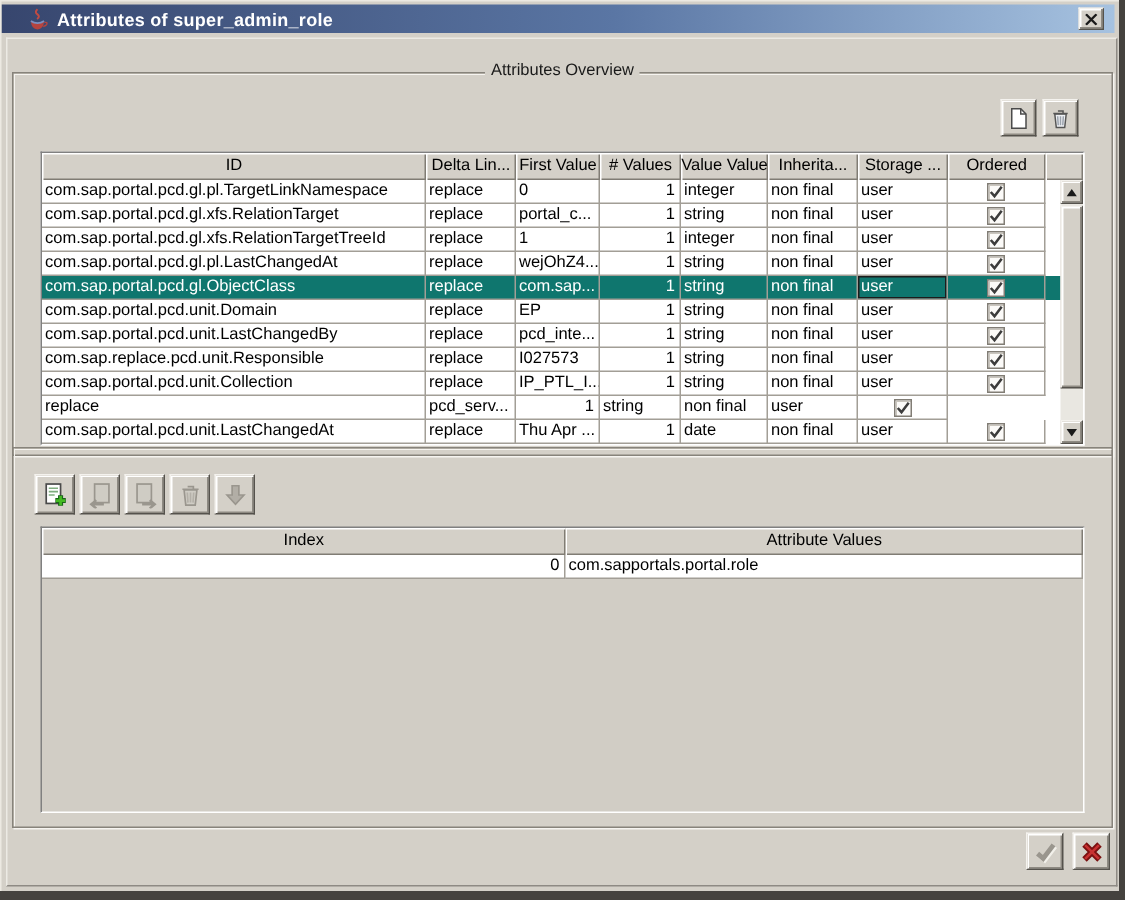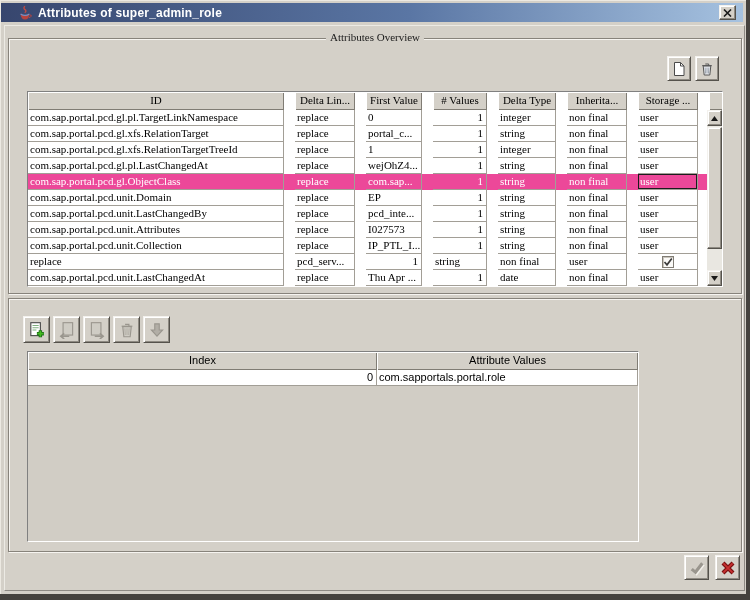--- a/index.html
+++ b/index.html
@@ -24,50 +24,50 @@
     display:flex; align-items:center; justify-content:center; cursor:default; }
 
   .content-frame { position:absolute; left:4px; top:25px; width:741px; height:566px;
     border:1px solid; border-color:#eceae4 #8e8a84 #8e8a84 #eceae4; }
 
   
   .group { position:absolute; border:1px solid #87837b;
     box-shadow:inset 1px 1px 0 #f6f4f0, 1px 1px 0 #f6f4f0; }
   .group-title { position:absolute; top:-8px; left:50%; transform:translateX(-50%);
     background:#d4d0c8; padding:0 4px; font-size:11px; color:#1a1a1a; white-space:nowrap; }
-  .group-overview { left:8px; top:38px; width:734px; height:256px;font-family:Liberation Serif, serif; }
+  .group-overview { left:8px; top:48px; width:734px; height:256px; }
   .group-values { left:8px; top:298px; width:734px; height:254px; }
 
   
   .tbtn { background:#d4d0c8; border:1px solid; border-color:#f4f2ee #55524c #55524c #f4f2ee;
     box-shadow:inset 1px 1px 0 #fff, inset -1px -1px 0 #8e8a82;
     display:flex; align-items:center; justify-content:center; padding:0; }
   .overview-toolbar { position:absolute; top:17px; right:22px; display:flex; gap:4px; }
   .overview-toolbar .tbtn { width:24px; height:25px; }
   .values-toolbar { position:absolute; top:17px; left:14px; display:flex; gap:3px; }
   .values-toolbar .tbtn { width:27px; height:27px; }
   .footer-btns { position:absolute; right:10px; top:555px; display:flex; gap:6px; }
   .footer-btns .tbtn { width:25px; height:25px; }
 
   
   .scrollpane { position:absolute; border:1px solid; border-color:#808080 #fff #fff #808080;
     background:#fff; overflow:hidden; }
   .sp-overview { left:18px; top:52px; width:696px; height:196px; }
-  .sp-values { left:18px; top:52px; width:612px; height:191px; background:#d1cdc5; }
-
-  .cols8 { display:grid; grid-template-columns:256px 60px 56px 54px 58px 60px 60px 65px 1fr;gap:11px; }
+  .sp-values { left:18px; top:52px; width:696px; height:191px; background:#d1cdc5; }
+
+  .cols8 { display:grid; grid-template-columns:256px 60px 56px 54px 58px 60px 60px 65px 1fr; }
   .cols2 { display:grid; grid-template-columns:349px 1fr; }
 
   .thead { position:absolute; left:0; top:0; right:0; height:18px; }
   .th { height:18px; background:#d4d0c8; font-size:11px; text-align:center; line-height:17px;
     overflow:hidden; white-space:nowrap;
     box-shadow:inset 1px 1px 0 #fff, inset -1px -1px 0 #807c74; }
   .trows { position:absolute; left:0; top:18px; right:0; }
   .trow { height:16px; background:#fff; }
-  .trow.selected { background:#ec4899; color:#fff; }
+  .trow.selected { background:#0f766e; color:#fff; }
   .tc { height:16px; font-size:11px; line-height:15px; overflow:hidden; white-space:nowrap;
     border-right:1px solid #a29e96; border-bottom:1px solid #a29e96; padding-left:2px; }
   .tc.right { text-align:right; padding-right:3px; padding-left:0; }
   .tc.c-ordered { display:flex; align-items:center; justify-content:center; padding:0; }
   .tc.c-fill { border-right:none; border-bottom:none; background:transparent; }
   .trow.selected [data-cell="storage"] { box-shadow:inset 0 0 0 1px #1c1c1c; }
 
   .checkbox { width:12px; height:12px; background:#fbfaf8; border:1px solid #817d75;
     box-shadow:inset 1px 1px 0 #c9c5bd; display:inline-flex; align-items:center; justify-content:center; }
   .checkbox svg { visibility:hidden; }
@@ -127,21 +127,21 @@
         </svg>
       </button>
     </div>
 
     <div class="scrollpane sp-overview">
       <div class="thead cols8">
         <div class="th">ID</div>
         <div class="th">Delta Lin...</div>
         <div class="th">First Value</div>
         <div class="th"># Values</div>
-        <div class="th">Delta Type</div>
+        <div class="th">Value Value</div>
         <div class="th">Inherita...</div>
         <div class="th">Storage ...</div>
         <div class="th">Ordered</div>
         <div class="th"></div>
       </div>
 
       <div class="trows">
 
           <div class="trow cols8">
             <div class="tc" data-cell="id">com.sap.portal.pcd.gl.pl.TargetLinkNamespace</div>
@@ -263,21 +263,21 @@
               <span class="checkbox checked">
                 <svg width="10" height="10" viewBox="0 0 10 10">
                   <polyline points="1.5,5 4,7.8 8.8,1.5" stroke="#3c3c3c" stroke-width="1.7" fill="none"></polyline>
                 </svg>
               </span>
             </div>
             <div class="tc c-fill"></div>
           </div>
 
           <div class="trow cols8">
-            <div class="tc" data-cell="id">com.sap.portal.pcd.unit.Attributes</div>
+            <div class="tc" data-cell="id">com.sap.replace.pcd.unit.Responsible</div>
             <div class="tc" data-cell="delta">replace</div>
             <div class="tc" data-cell="first">I027573</div>
             <div class="tc right" data-cell="num">1</div>
             <div class="tc" data-cell="type">string</div>
             <div class="tc" data-cell="inherit">non final</div>
             <div class="tc" data-cell="storage">user</div>
             <div class="tc c-ordered">
               <span class="checkbox checked">
                 <svg width="10" height="10" viewBox="0 0 10 10">
                   <polyline points="1.5,5 4,7.8 8.8,1.5" stroke="#3c3c3c" stroke-width="1.7" fill="none"></polyline>

